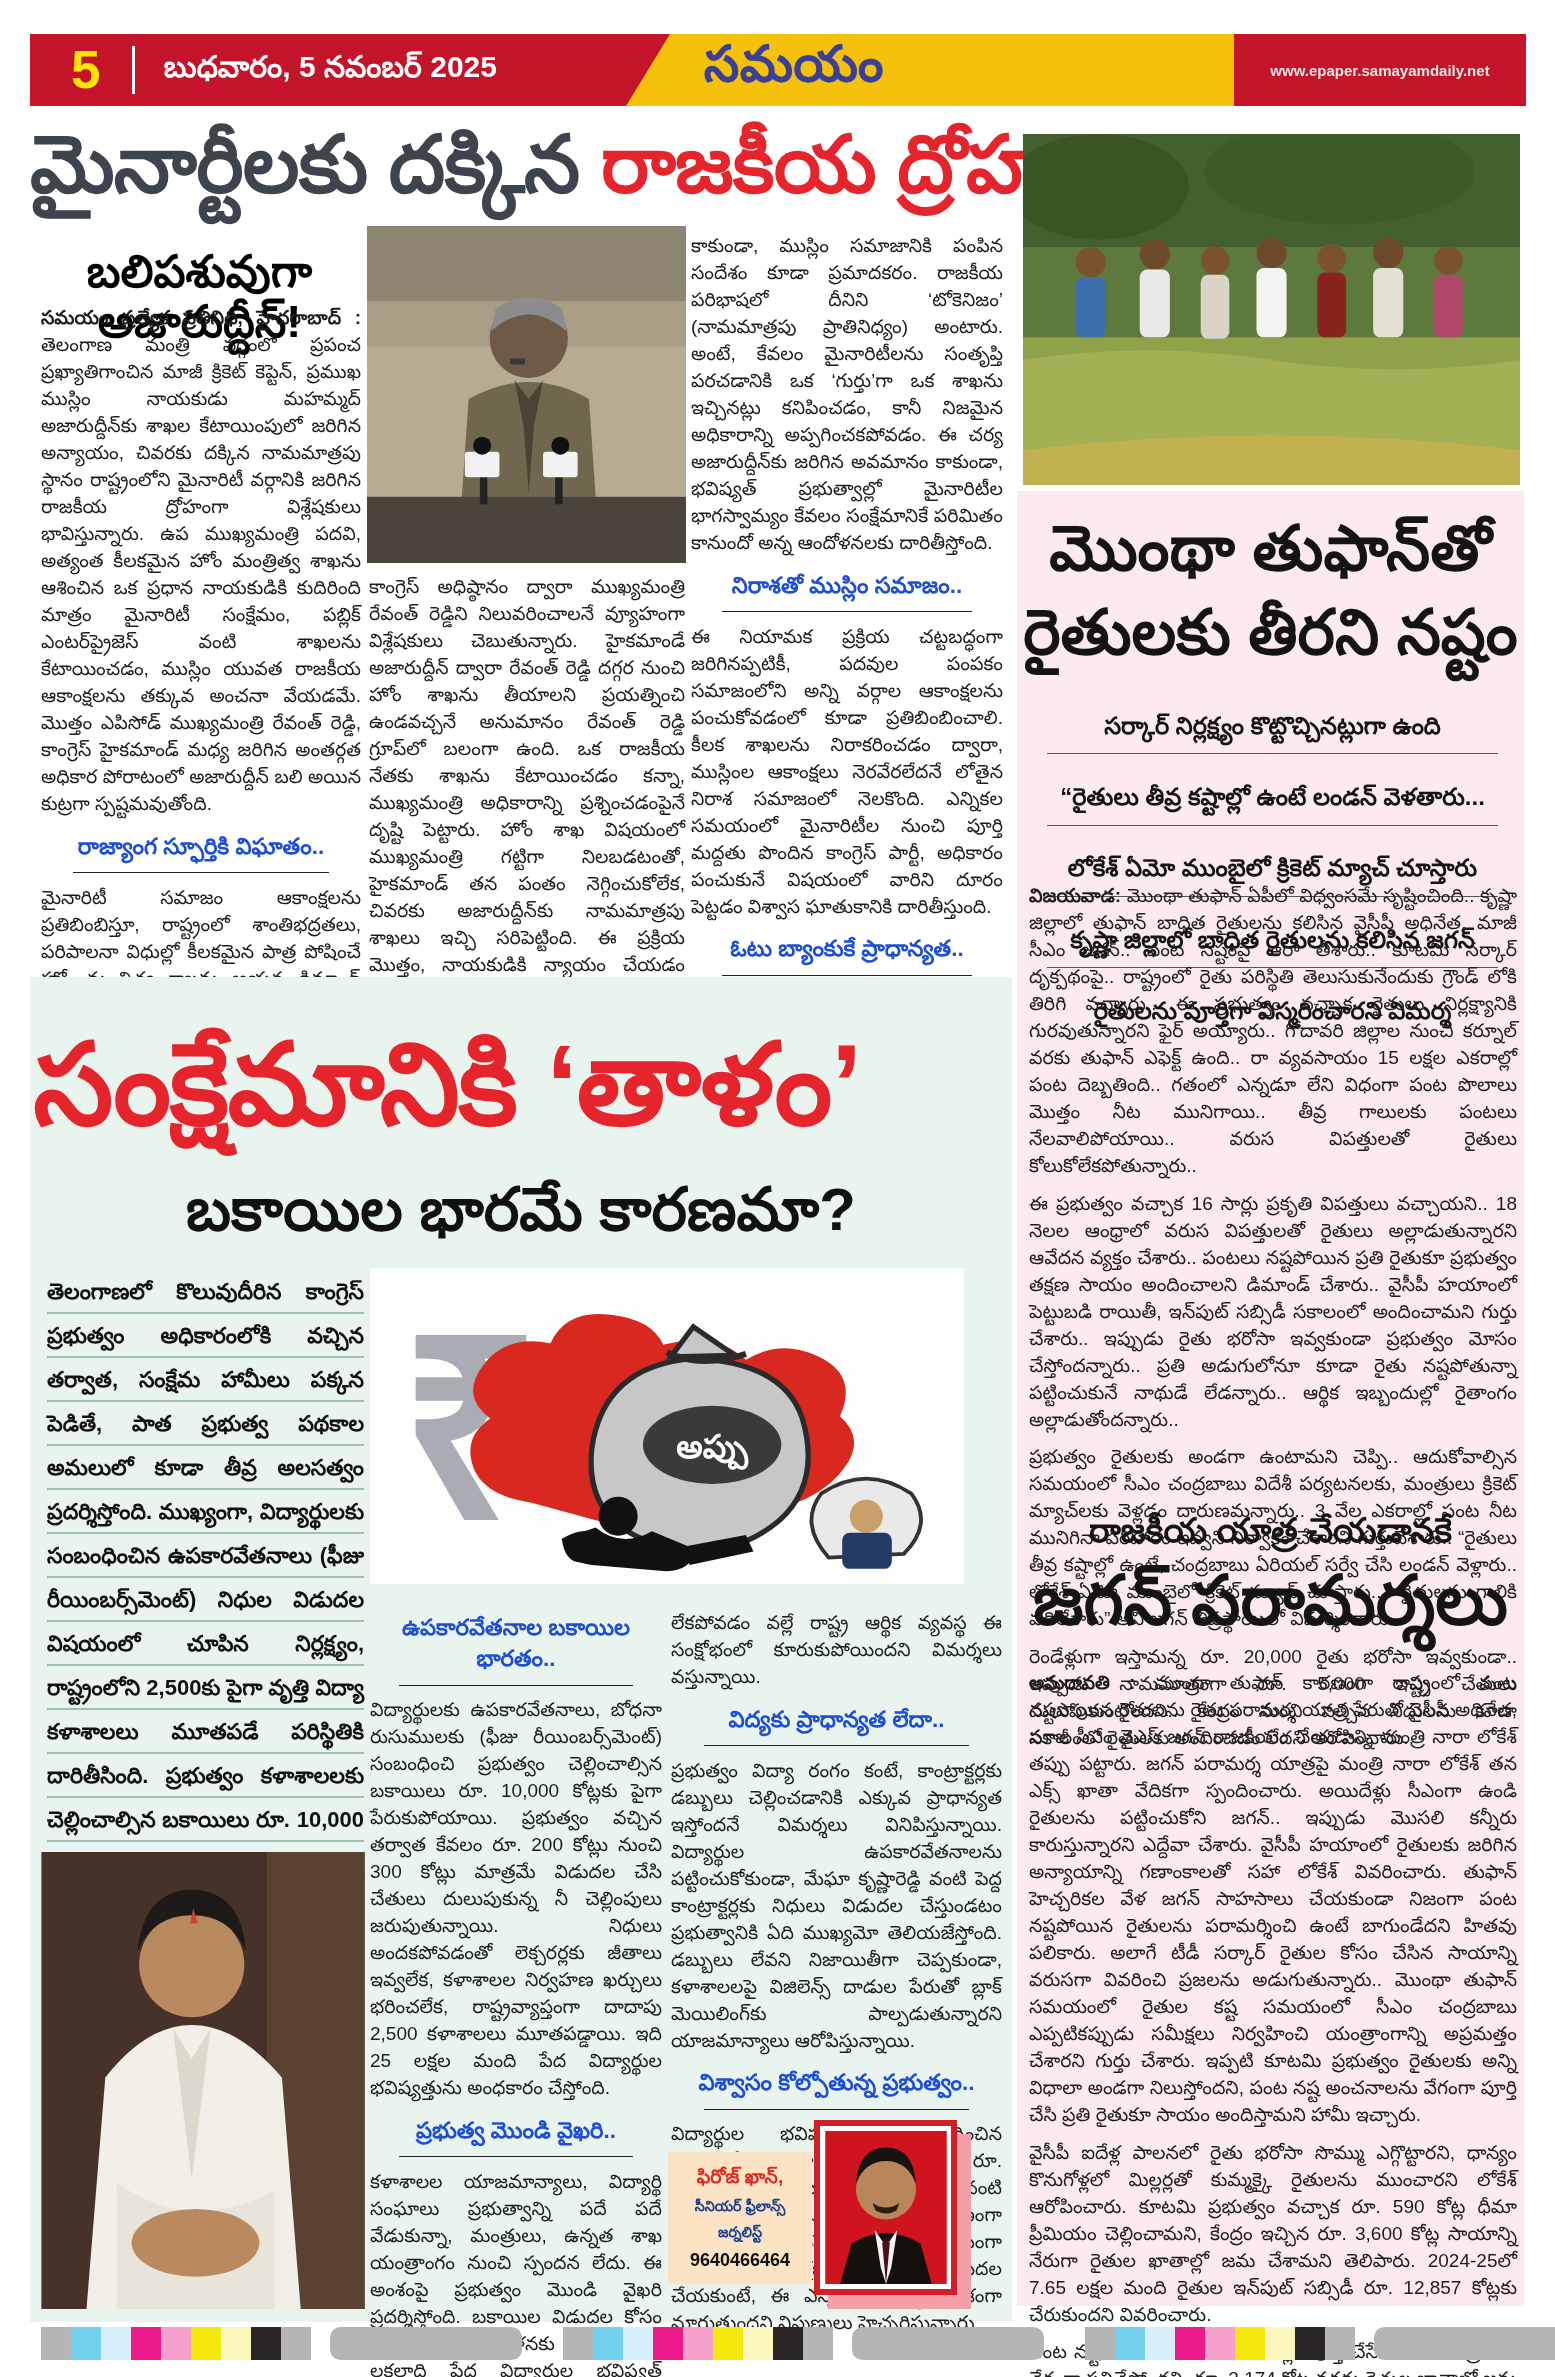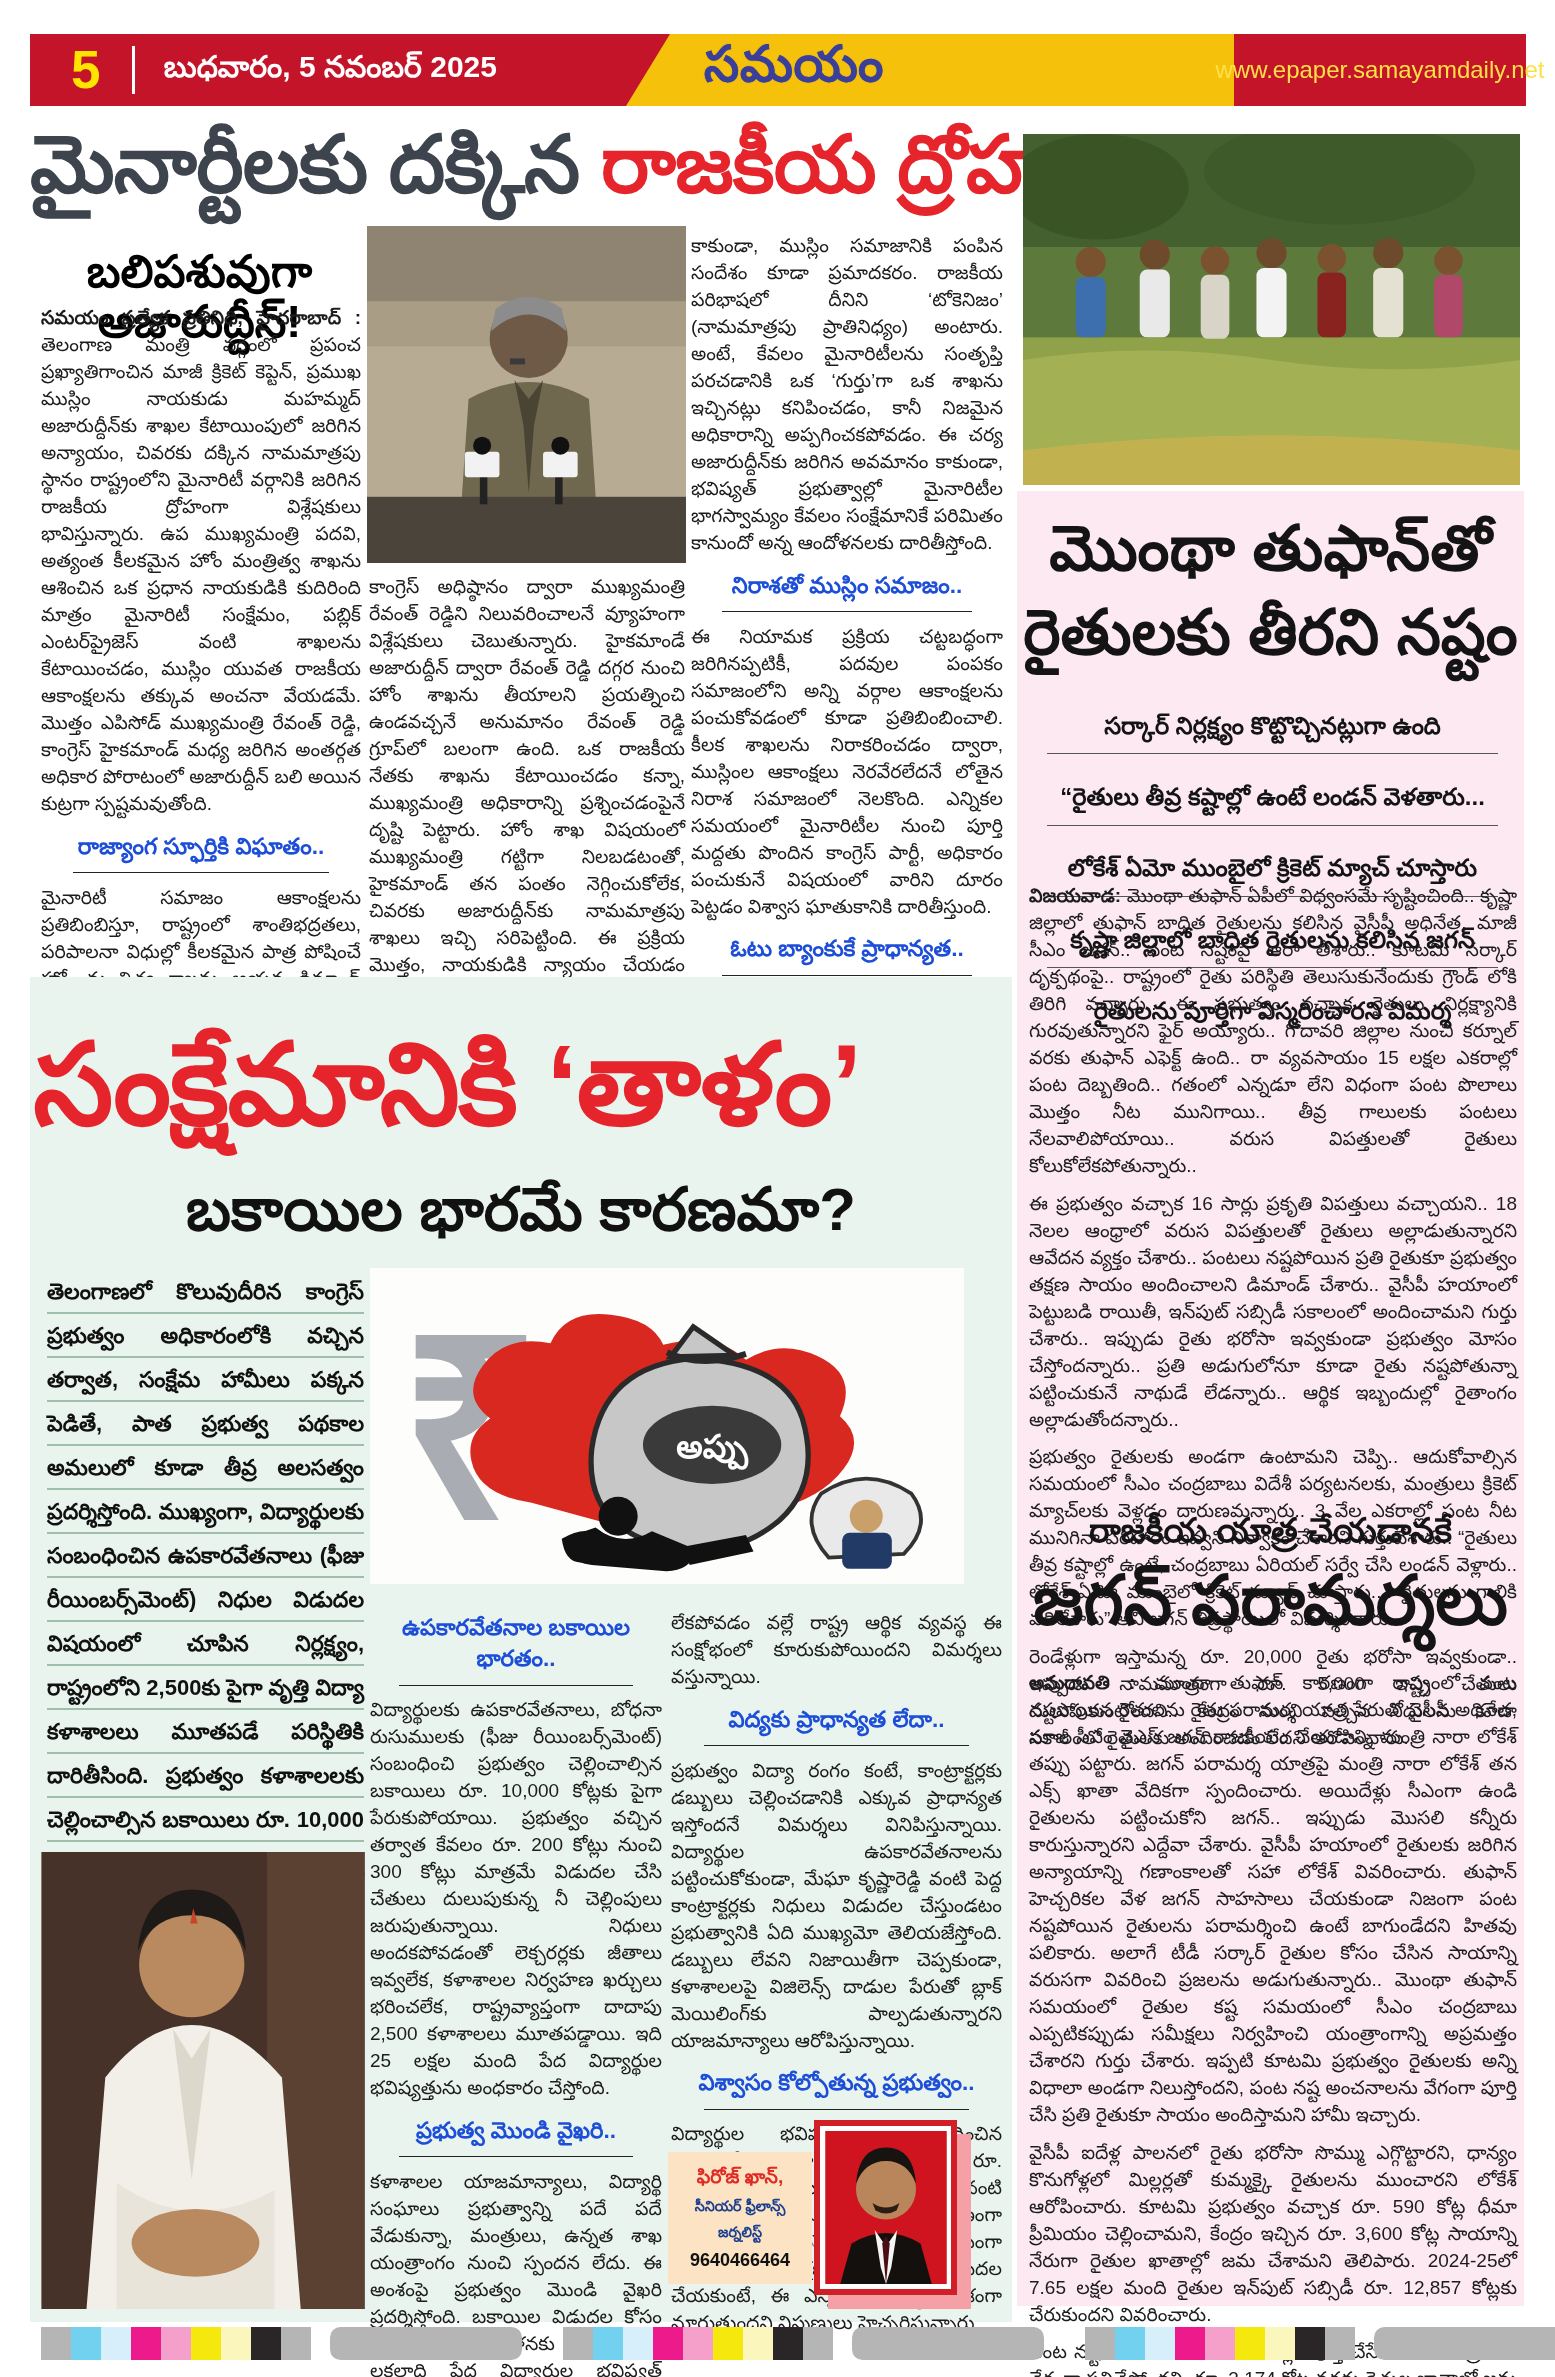--- a/index.html
+++ b/index.html
@@ -12,21 +12,21 @@
   .hdr-red-left { left:30px; top:34px; width:640px; height:72px; background:#c3142a;
      clip-path:polygon(0 0,100% 0,calc(100% - 44px) 100%,0 100%);
      display:flex; align-items:center; }
   .hdr-red-right { left:1234px; top:34px; width:292px; height:72px; background:#c3142a;
      display:flex; align-items:center; justify-content:center; }
   .pageno { color:#ffe400; font-size:53px; font-weight:800; margin-left:41px; line-height:72px; }
   .hdr-sep { width:2.3px; height:48px; background:#ffffff; margin:0 29px 0 32px; }
   .hdr-date { color:#ffffff; font-size:30px; font-weight:700; }
   .brand { color:#3a3f99; font-size:50px; font-weight:800; margin-left:87px; letter-spacing:0.8px;
      text-shadow:0 0 0.8px #3a3f99; }
-  .hdr-url { color:#fde047; font-size:24px; font-weight:400; }
+  .hdr-url { color:#e5e5e5; font-size:15px; font-weight:700; }
 
   
   .lead-headline { left:30px; top:119px; width:978px; font-size:80px; font-weight:800; white-space:nowrap; letter-spacing:-0.8px; }
   .lead-headline .dark { color:#3d444d; }
   .lead-headline .red { color:#e5242b; }
   .lead-subhead { left:30px; top:247px; width:339px; text-align:center; color:#000000; font-size:45px; font-weight:800; line-height:50px; }
   .bodytext { font-size:19px; line-height:27px; text-align:justify; color:#1c1c1c; }
   .bodycol { display:flex; flex-direction:column; gap:10.5px; }
   .subhead-red { color:#1d4ed8; font-weight:700; text-align:center; font-size:22.6px; padding-top:6px; }
   .subhead-red .ru { display:block; width:80%; margin:7.5px auto 0; border-bottom:1.5px solid #222; }

